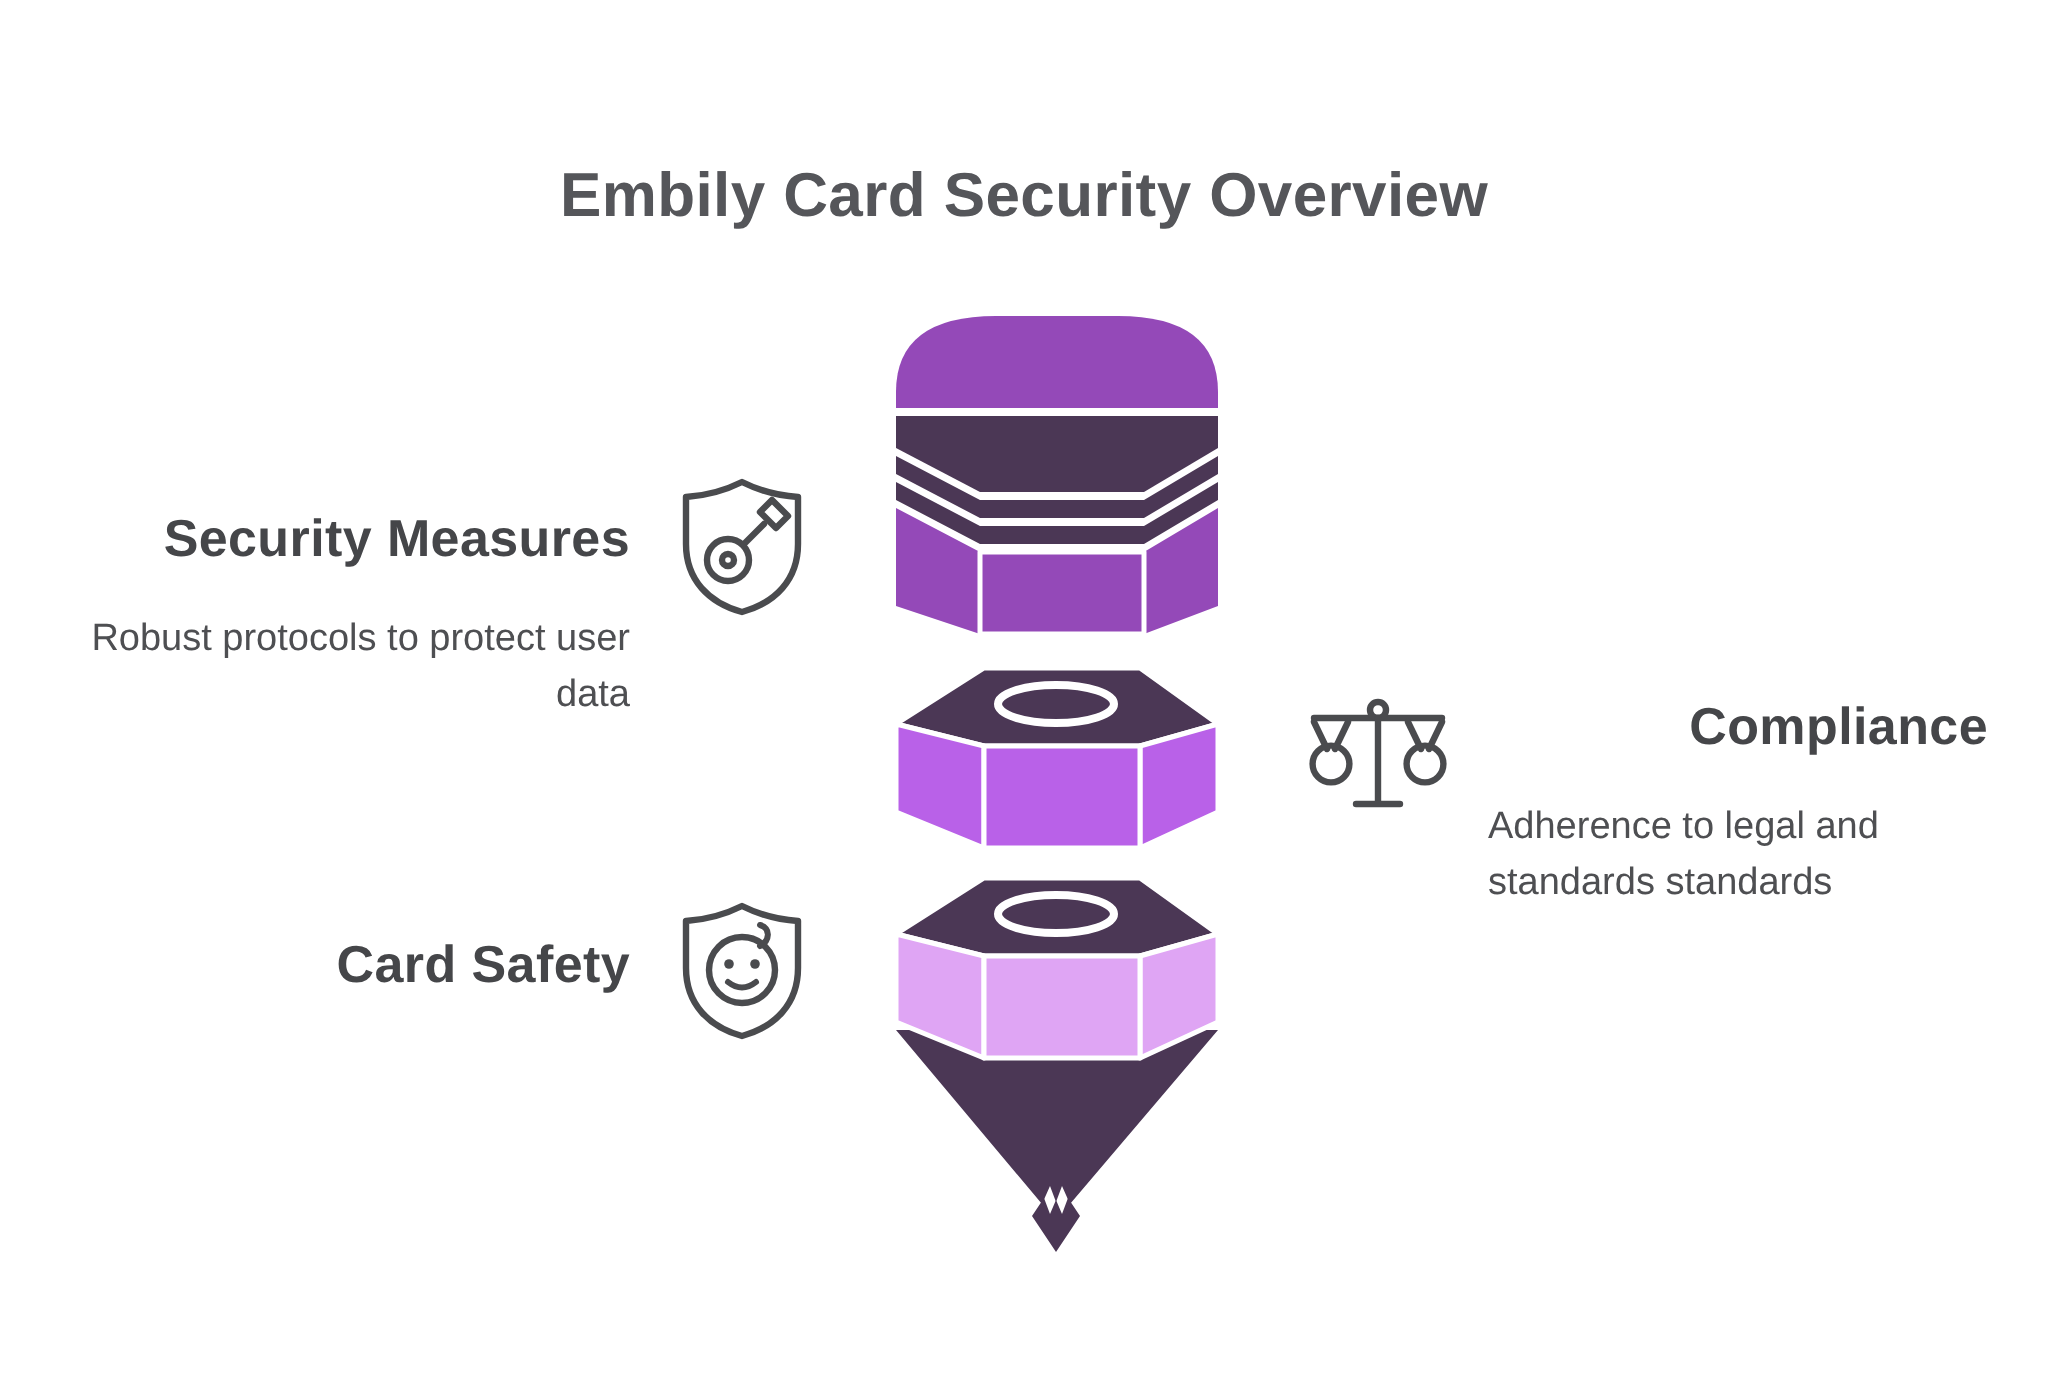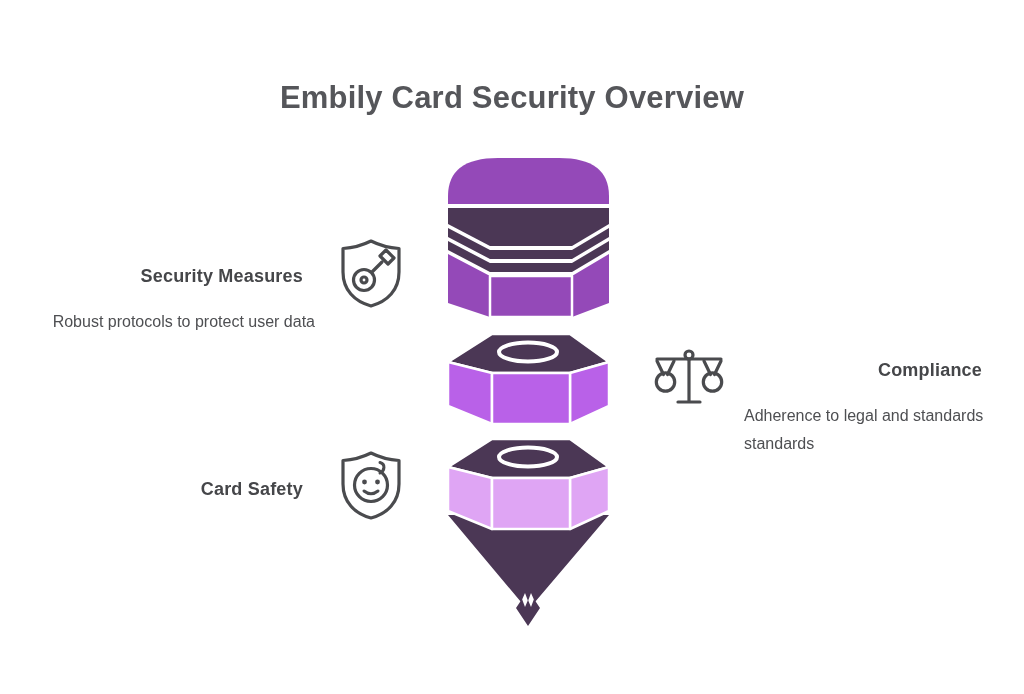--- a/index.html
+++ b/index.html
@@ -8,24 +8,24 @@
     background:#ffffff;
     font-family:"Liberation Sans", sans-serif;
   }
   .page-title{
     position:absolute;top:80px;left:0;width:1024px;
     text-align:center;font-size:31px;font-weight:700;color:#55565a;
     letter-spacing:.2px;margin:0;
   }
   .label-block{position:absolute;}
   .label-block h2{
-    margin:12px;font-size:18px;font-weight:700;color:#454649;letter-spacing:.2px;text-align:right;
+    margin:0;font-size:26px;font-weight:700;color:#454649;letter-spacing:.2px;text-align:right;
   }
   .label-block p{
-    margin:21px 0 0 0;font-size:16px;line-height:27.5px;color:#4e4f52;
+    margin:21px 0 0 0;font-size:19px;line-height:27.5px;color:#4e4f52;
   }
   .block-security{left:30px;top:254px;width:285px;text-align:right;}
   .block-compliance{left:744px;top:348px;width:250px;text-align:left;}
   .block-usersafety{left:30px;top:467px;width:285px;text-align:right;}
   .icon{position:absolute;}
   .icon-shield-key{left:336px;top:236px;}
   .icon-scales{left:650px;top:345px;}
   .icon-shield-face{left:336px;top:448px;}
   .funnel{position:absolute;left:420px;top:140px;}
 </style>

